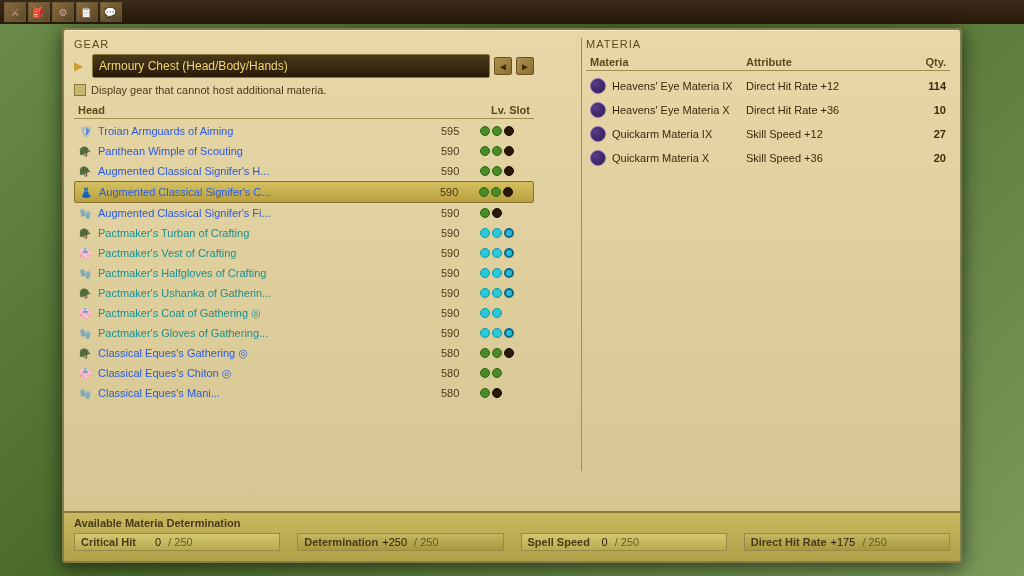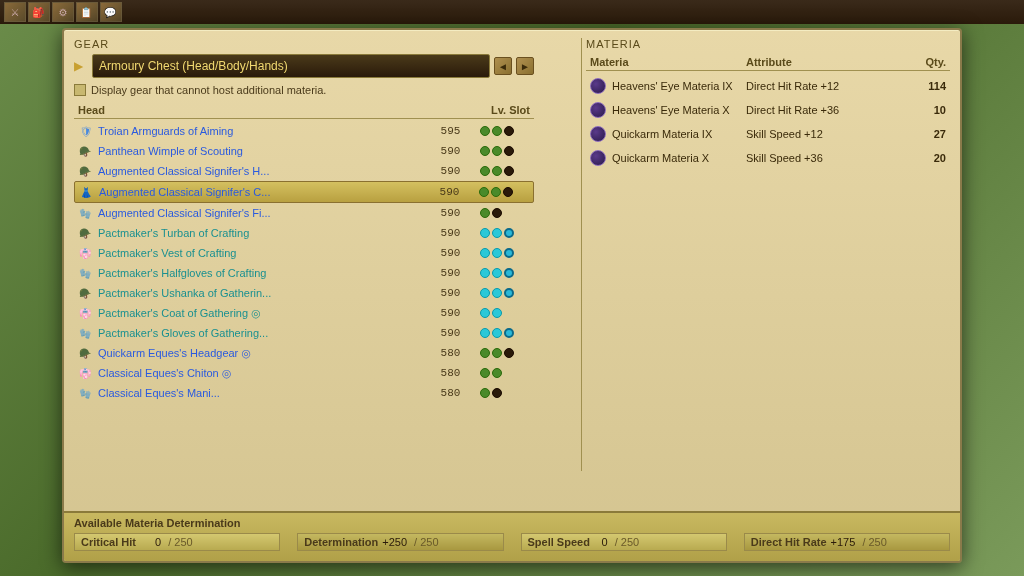--- a/index.html
+++ b/index.html
@@ -213,24 +213,23 @@
       overflow: hidden;
       white-space: nowrap;
       text-overflow: ellipsis;
     }
 
     .gear-name.blue { color: #2a5adf; }
     .gear-name.teal { color: #1a9090; }
 
     .gear-lv {
       width: 35px;
-      text-align: center;
+      text-align: left;
       color: #4a3a1a;
-      margin-right: 12px;
-      font-family: Liberation Mono, monospace;
+      margin-right: 4px;
     }
 
     .gear-slots {
       width: 50px;
       display: flex;
       gap: 2px;
       align-items: center;
     }
 
     .slot-circle {
@@ -525,21 +524,21 @@
           <span class="gear-lv">590</span>
           <div class="gear-slots">
             <div class="slot-circle slot-cyan"></div>
             <div class="slot-circle slot-cyan"></div>
             <div class="slot-circle" style="background:#2ab8d8;border:2px solid #0a6a8a;width:10px;height:10px;border-radius:50%;"></div>
           </div>
         </div>
 
         <div class="gear-row">
           <div class="gear-icon blue">🪖</div>
-          <span class="gear-name blue">Quickarm Eques's Headgear ◎</span>
+          <span class="gear-name blue">Classical Eques's Gathering ◎</span>
           <span class="gear-lv">580</span>
           <div class="gear-slots">
             <div class="slot-circle slot-green"></div>
             <div class="slot-circle slot-green"></div>
             <div class="slot-circle slot-dark"></div>
           </div>
         </div>
 
         <div class="gear-row">
           <div class="gear-icon blue">👘</div>

